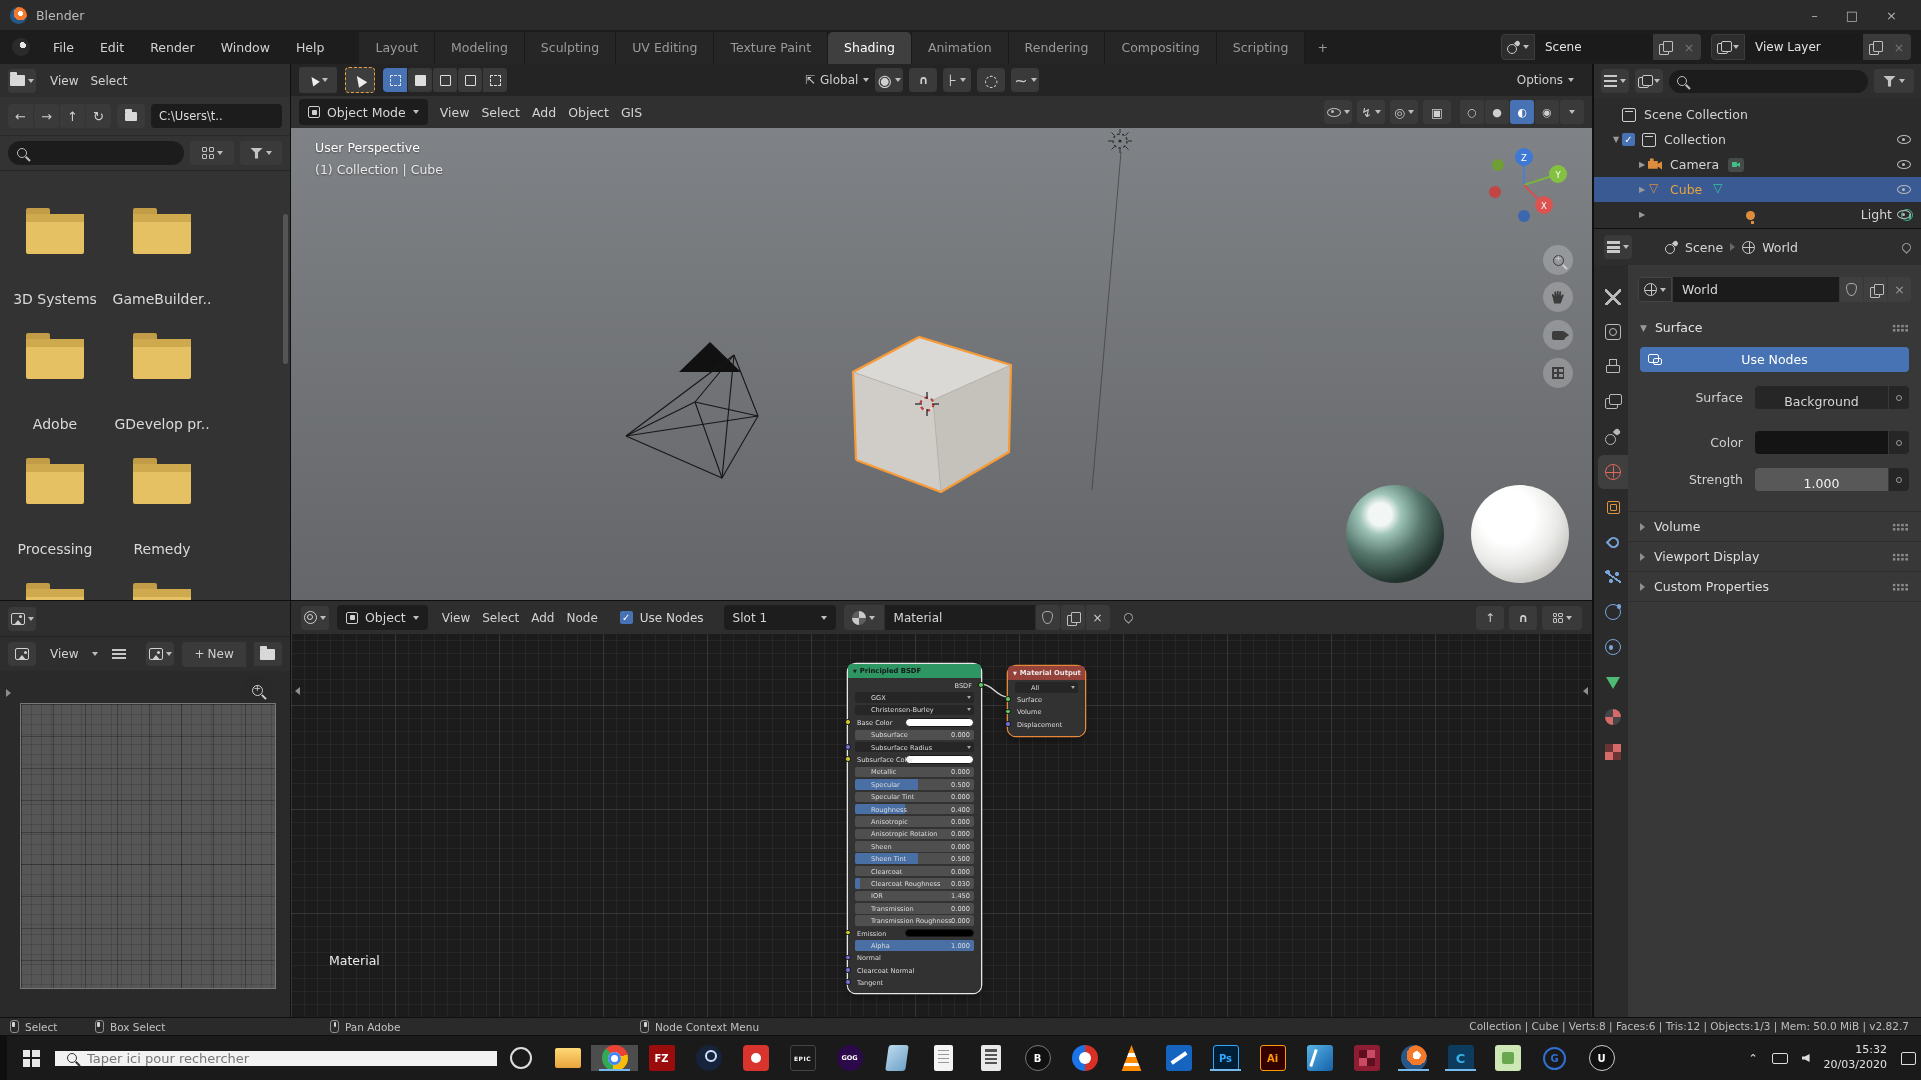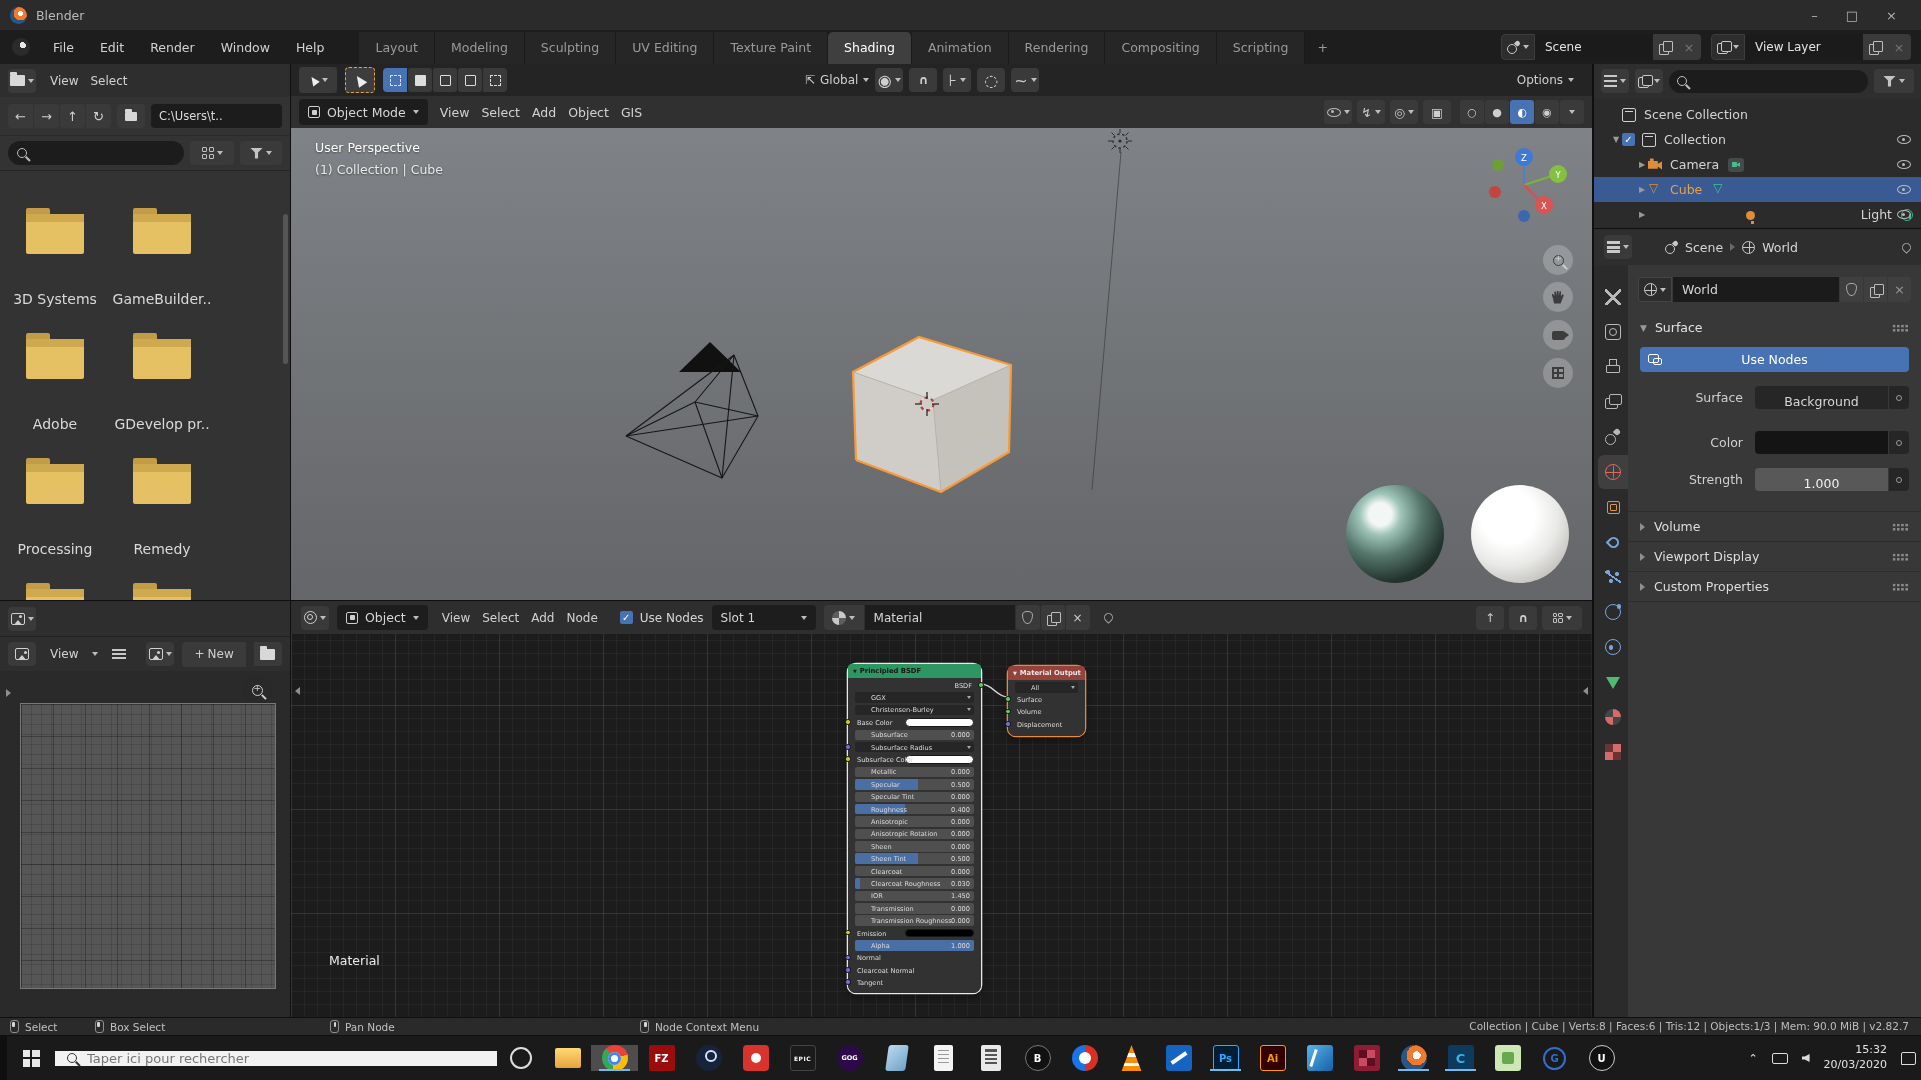--- a/index.html
+++ b/index.html
@@ -653,21 +653,21 @@
           <span>Object</span>
           <span class="tri-dn"></span>
         </span>
       <span>
         
       <span class="menu">View</span><span class="menu">Select</span><span class="menu">Add</span><span class="menu">Node</span></span>
       <span style="display:flex;align-items:center;gap:7px;margin-left:8px">
         <span class="chk">✓</span>
         <span>Use Nodes</span>
       </span>
-      <span class="darkfield" style="width:104px;justify-content:space-between">
+      <span class="darkfield" style="width:112px;margin-left:12px;justify-content:space-between">
           <span>Slot 1</span>
           <span class="tri-dn"></span>
         </span>
       <span style="display:flex;align-items:center;gap:1px">
         <span class="ibtn" style="width:40px;height:25px;border-radius:4px 0 0 4px">
             <span class="matball"></span>
             <span class="tri-dn"></span>
           </span>
         <span class="darkfield" style="width:150px;border-radius:0">Material</span>
         <span class="ibtn" style="width:24px;height:25px">
@@ -1162,27 +1162,27 @@
     <span class="hint" style="left:10px">
         <span class="mb mb-left"></span>
         <span>Select</span>
       </span>
     <span class="hint" style="left:95px">
         <span class="mb mb-left"></span>
         <span>Box Select</span>
       </span>
     <span class="hint" style="left:330px">
         <span class="mb mb-mid"></span>
-        <span>Pan Node</span>
+        <span>Pan Adobe</span>
       </span>
     <span class="hint" style="left:640px">
         <span class="mb mb-right"></span>
         <span>Node Context Menu</span>
       </span>
-    <span class="stats">Collection | Cube | Verts:8 | Faces:6 | Tris:12 | Objects:1/3 | Mem: 90.0 MiB | v2.82.7</span>
+    <span class="stats">Collection | Cube | Verts:8 | Faces:6 | Tris:12 | Objects:1/3 | Mem: 50.0 MiB | v2.82.7</span>
   </div>
 
   <div class="region" id="taskbar">
     <div class="tk-start">
         <span class="winlogo">
           <span></span>
           <span></span>
           <span></span>
           <span></span>
         </span>

